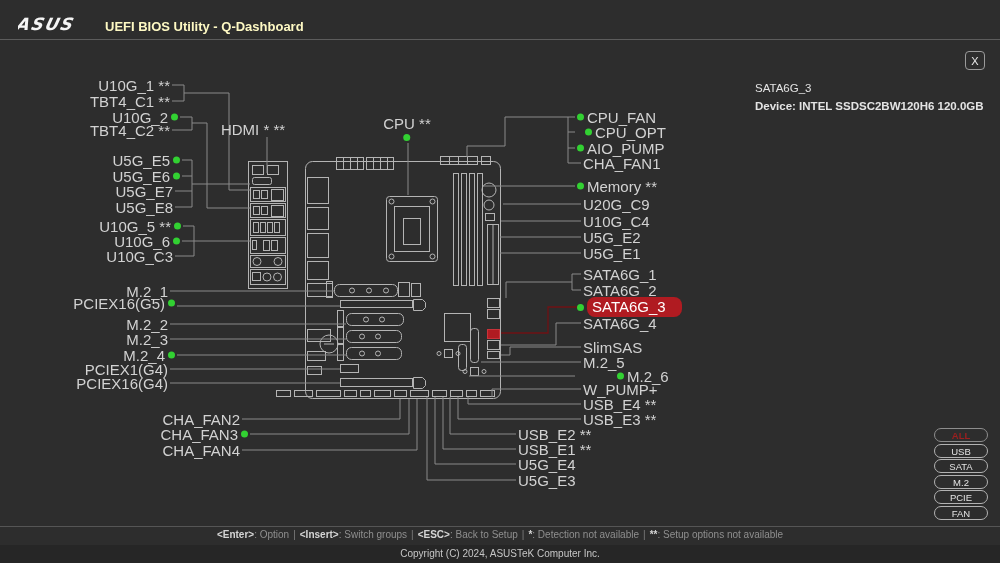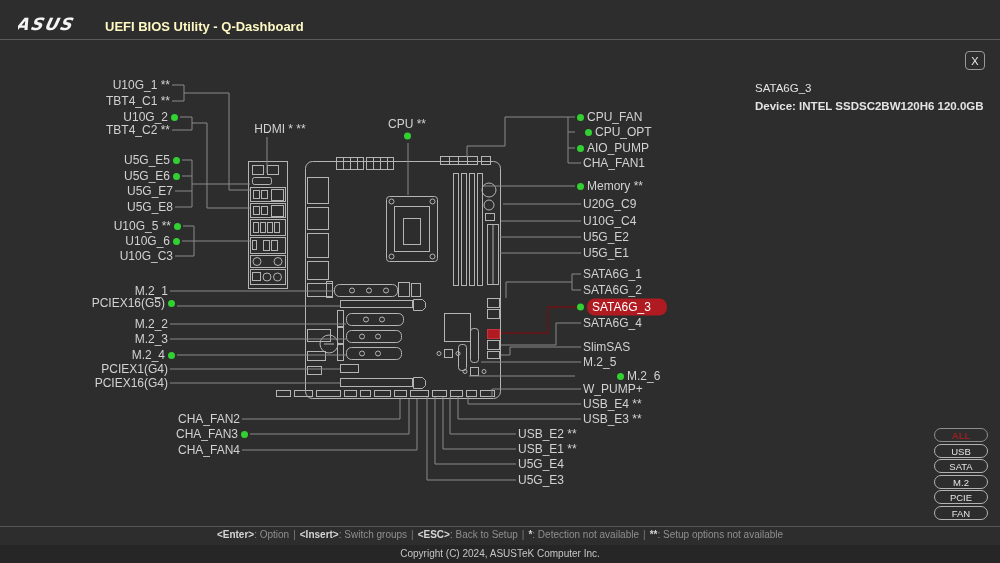--- a/index.html
+++ b/index.html
@@ -11,21 +11,21 @@
   }
   .logo-svg{position:absolute;left:18px;top:13px;}
   .page-title{position:absolute;left:105px;top:19px;font-size:13px;font-weight:bold;color:#fef9c3;white-space:nowrap;}
   .header-line{position:absolute;top:39px;left:0;right:0;height:1px;background:#5c5c5c;}
   .close-btn{position:absolute;left:965px;top:51px;width:20px;height:19px;border:1px solid #9a9a9a;border-radius:4px;
     display:flex;align-items:center;justify-content:center;font-size:11px;color:#e8e8e8;box-sizing:border-box;cursor:default;}
   .info-selected{position:absolute;left:755px;top:82px;font-size:11.5px;color:#e4e4e4;}
   .info-device{position:absolute;left:755px;top:100px;font-size:11.5px;color:#e4e4e4;font-weight:bold;}
   .diagram-svg{position:absolute;left:0;top:0;}
   .labels-layer{position:absolute;inset:0;pointer-events:none;}
-  .clabel{position:absolute;font-size:12px;color:#d2d2d2;display:flex;align-items:center;gap:3px;
+  .clabel{position:absolute;font-size:15px;color:#d2d2d2;display:flex;align-items:center;gap:3px;
     transform:translateY(-50%);white-space:nowrap;pointer-events:auto;}
   .clabel.center{flex-direction:column;gap:2px;transform:translate(-50%,-50%);}
   .dot{width:7px;height:7px;border-radius:50%;background:var(--green);flex:0 0 auto;}
   .hl{background:var(--hl-red);color:#fff;border-radius:8px;padding:1px 16px 2px 5px;margin:-2px 0;}
   .fbtn{position:absolute;left:934px;width:52px;height:12px;border:1px solid #b2b2b2;border-radius:7px;
     display:flex;align-items:center;justify-content:center;font-size:9.5px;color:#e3e3e3;box-sizing:content-box;cursor:default;}
   .fbtn.active{color:var(--btn-red);border-color:#8d8d8d;font-weight:bold;}
   .footer-line{position:absolute;top:526px;left:0;right:0;height:1px;background:#555;}
   .hint-bar{position:absolute;top:529px;left:0;right:0;text-align:center;font-size:10px;color:#8f8f8f;}
   .hint-bar .k{color:#d5d5d5;font-weight:bold;}
@@ -279,21 +279,21 @@
         <span>U10G_5 **</span>
         <span class="dot"></span>
       </div>
       <div class="clabel" style="right: 820px; top: 241px;">
         <span>U10G_6</span>
         <span class="dot"></span>
       </div>
       <div class="clabel" style="right: 827px; top: 256px;">
         <span>U10G_C3</span>
       </div>
-      <div class="clabel center" style="left: 280px; top: 129px;">
+      <div class="clabel center" style="left: 253px; top: 129px;">
         <span>HDMI * **</span>
       </div>
       <div class="clabel center" style="left: 407px; top: 128px;">
         <span>CPU **</span>
         <span class="dot"></span>
       </div>
       <div class="clabel" style="right: 832px; top: 291px;">
         <span>M.2_1</span>
       </div>
       <div class="clabel" style="right: 825px; top: 303px;">

